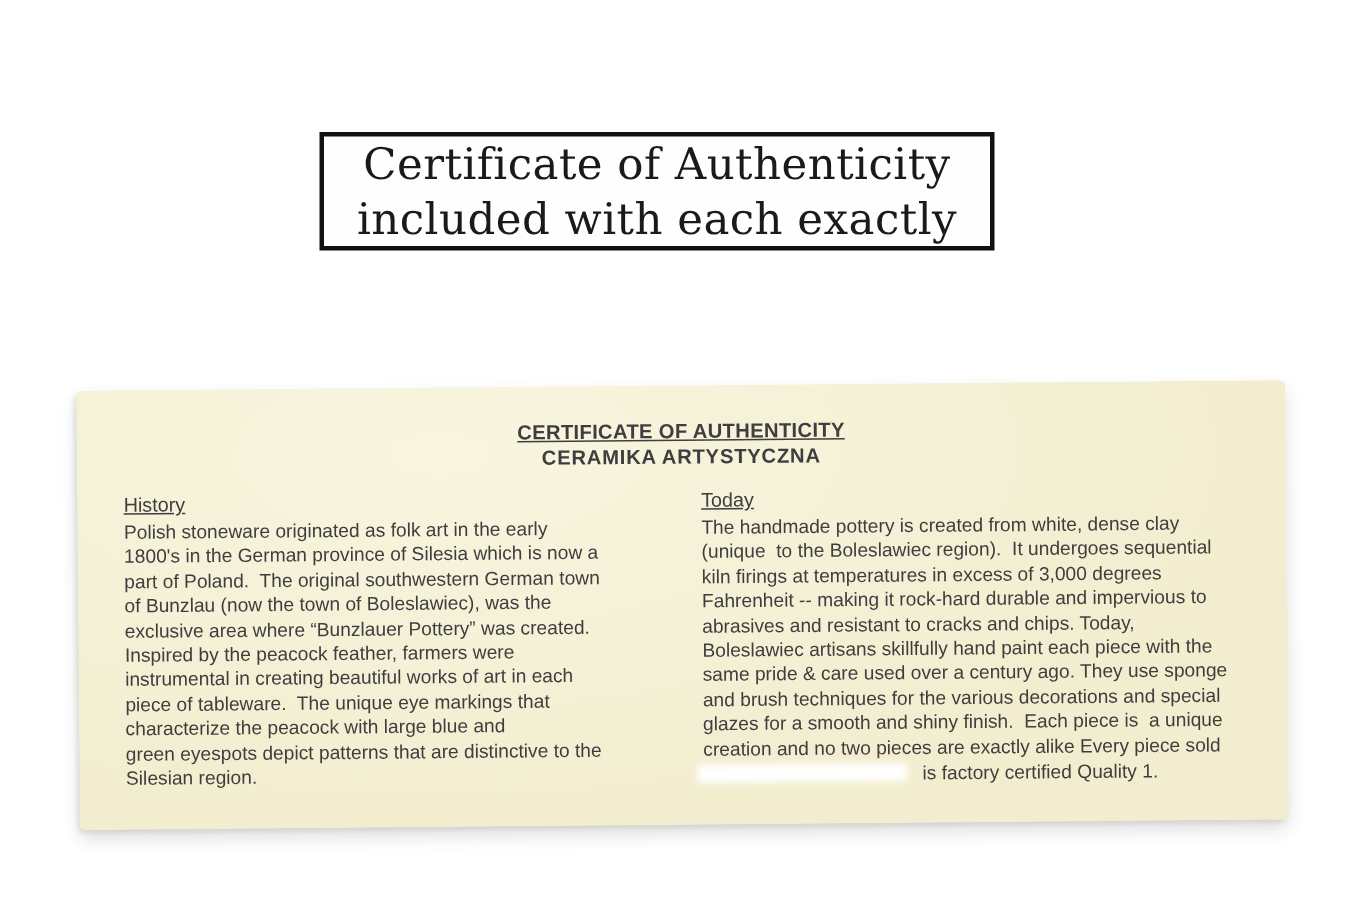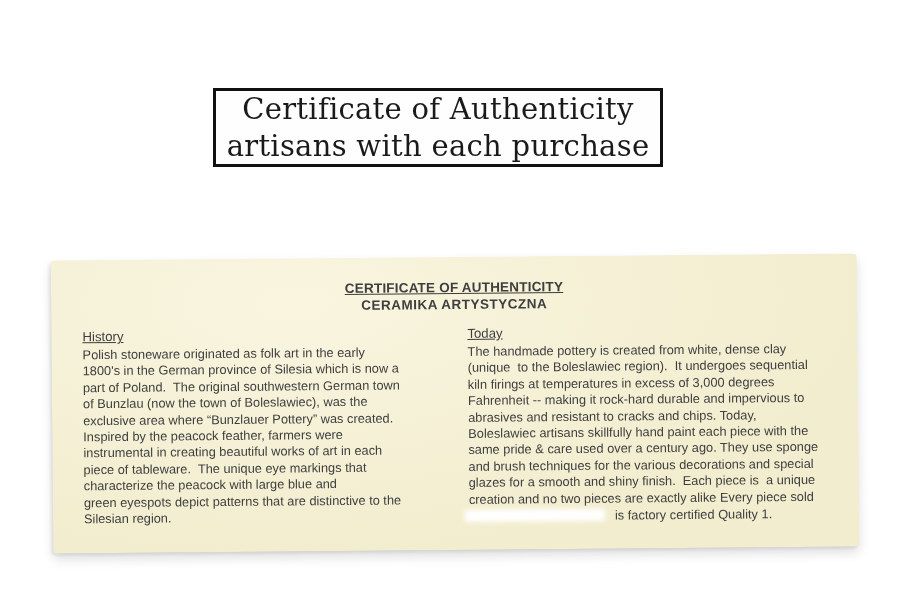--- a/index.html
+++ b/index.html
@@ -101,21 +101,21 @@
   .last-line-text {
     margin-left: 10px;
     white-space: pre;
   }
 </style>
 </head>
 <body>
 
 <div class="banner">
   <div class="banner-line">Certificate of Authenticity</div>
-  <div class="banner-line">artisans with each purchase</div>
+  <div class="banner-line">included with each exactly</div>
 </div>
 
 <div class="card">
   <div class="card-title">CERTIFICATE OF AUTHENTICITY</div>
   <div class="card-subtitle">CERAMIKA ARTYSTYCZNA</div>
   <div class="columns">
     <div class="col col-history">
       <div class="col-heading">History</div>
       <div class="col-body">Polish stoneware originated as folk art in the early
 1800's in the German province of Silesia which is now a

